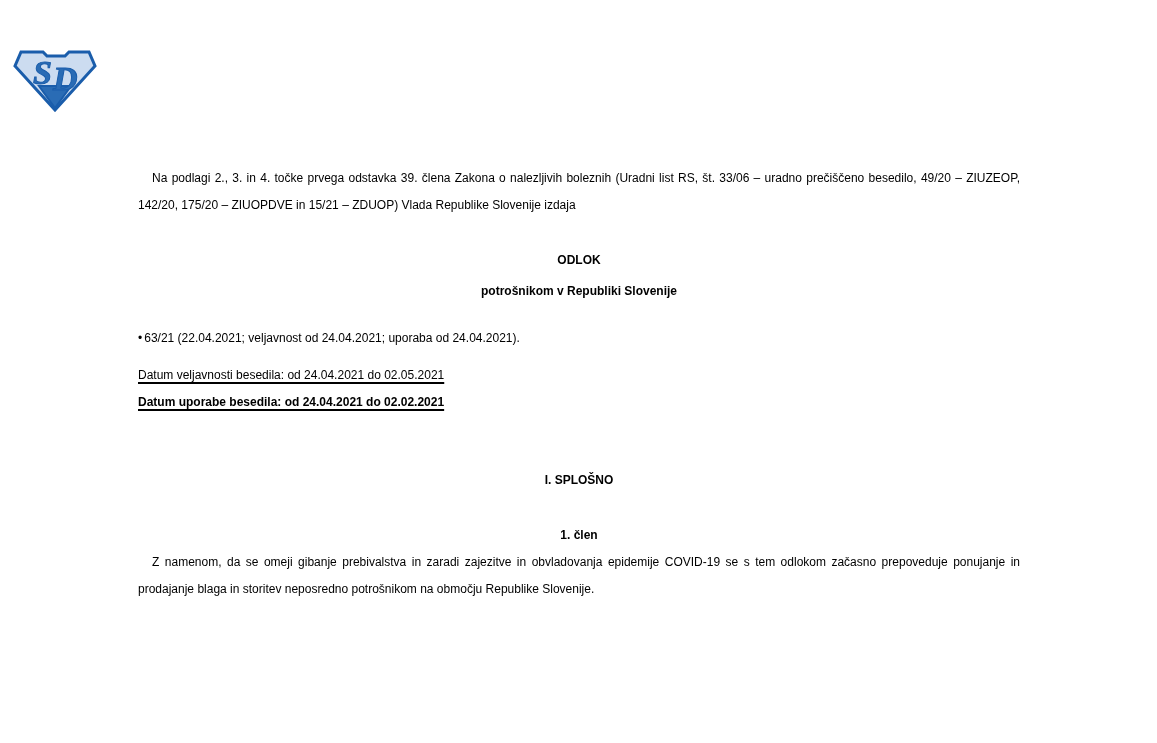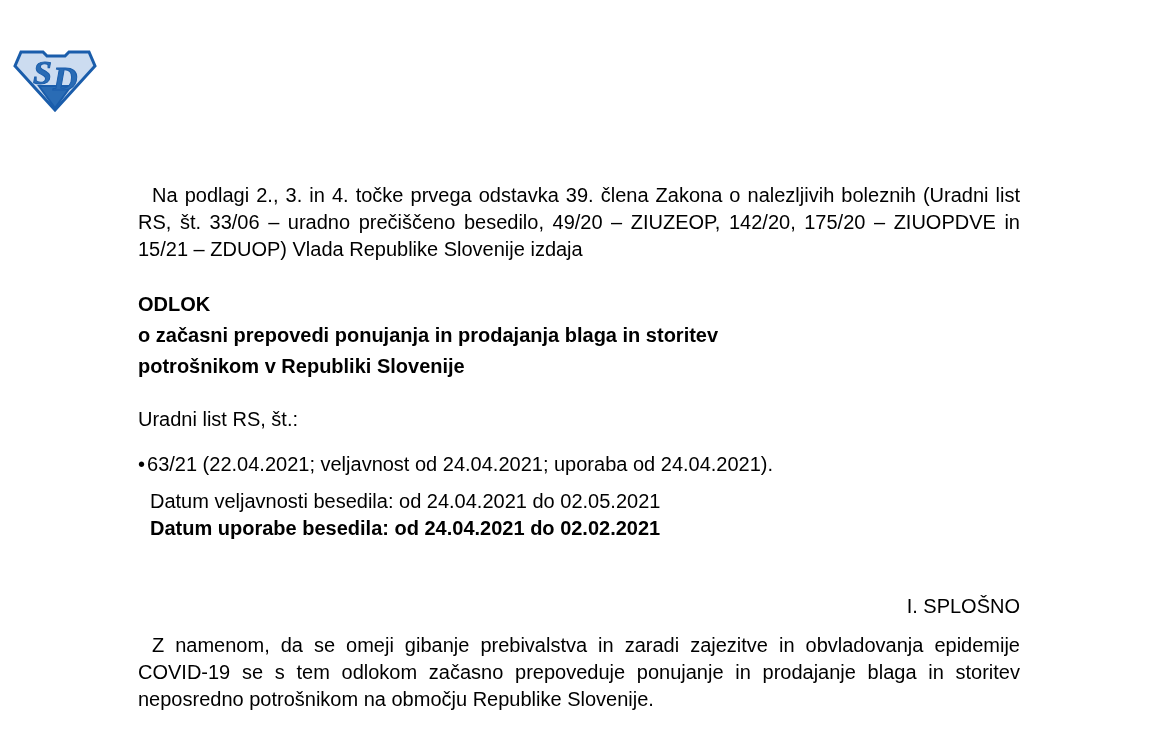--- a/index.html
+++ b/index.html
@@ -15,61 +15,61 @@
   .logo {
     position: absolute;
     left: 13px;
     top: 46px;
     width: 84px;
     height: 66px;
   }
   .content {
     position: absolute;
     left: 138px;
-    top: 182px;
+    top: 165px;
     width: 882px;
-    font-size: 20px;
+    font-size: 12px;
     line-height: 27px;
   }
   .para {
     margin: 0;
     text-align: justify;
     text-indent: 14px;
   }
   .title-block {
     margin-top: 26px;
-    text-align: left;
+    text-align: center;
     font-weight: bold;
     line-height: 31px;
   }
   .gazette-label {
     margin-top: 24px;
   }
   .gazette-item {
     margin-top: 18px;
     white-space: nowrap;
   }
   .gazette-item .marker {
     display: inline-block;
     margin-right: 2px;
   }
   .validity-line {
+    text-decoration: underline;
     text-decoration-thickness: 2px;
     text-underline-offset: 3px;
-    margin-left: 12px;
   }
   .validity-first { margin-top: 10px; }
   .validity-second { font-weight: bold; }
   .centered-heading {
-    text-align: right;
-    font-weight: normal;
+    text-align: center;
+    font-weight: bold;
   }
   .section-heading { margin-top: 51px; }
   .article-heading { margin-top: 28px; }
-  .article-para { margin-top: 12px; }
+  .article-para { margin-top: 0; }
 </style>
 </head>
 <body>
 
 <div class="page">
 
   <svg class="logo" viewBox="0 0 84 66" aria-hidden="true">
 
     <path d="M8 6 L30 6 L34 10 L52 10 L56 6 L76 6 L82 20 L42 64 L2 20 Z" fill="#ccdcf0" stroke="#1a5dab" stroke-width="3" stroke-linejoin="miter"></path>
 
@@ -78,33 +78,32 @@
     <text x="20" y="38" font-family="Liberation Serif, DejaVu Serif, serif" font-size="34" font-weight="bold" font-style="italic" fill="#2a6cb5" stroke="#1a5dab" stroke-width="1">S</text>
     <text x="40" y="44" font-family="Liberation Serif, DejaVu Serif, serif" font-size="34" font-weight="bold" font-style="italic" fill="#2a6cb5" stroke="#1a5dab" stroke-width="1">D</text>
   </svg>
 
   <div class="content">
 
     <p class="para">Na podlagi 2., 3. in 4. točke prvega odstavka 39. člena Zakona o nalezljivih boleznih (Uradni list RS, št. 33/06 – uradno prečiščeno besedilo, 49/20 – ZIUZEOP, 142/20, 175/20 – ZIUOPDVE in 15/21 – ZDUOP) Vlada Republike Slovenije izdaja</p>
 
     <div class="title-block">
       <div>ODLOK</div>
-      <div>o začasni prepovedi ponujanja in prodajanja blaga in storitev</div>
       <div>potrošnikom v Republiki Slovenije</div>
     </div>
 
-    <div class="gazette-label">Uradni list RS, št.:</div>
 
     <div class="gazette-item">
       <span class="marker">•</span><span>63/21 (22.04.2021; veljavnost od 24.04.2021; uporaba od 24.04.2021).</span>
     </div>
 
     <div class="validity-line validity-first">Datum veljavnosti besedila: od 24.04.2021 do 02.05.2021</div>
 
     <div class="validity-line validity-second">Datum uporabe besedila: od 24.04.2021 do 02.02.2021</div>
 
     <div class="centered-heading section-heading">I. SPLOŠNO</div>
 
+    <div class="centered-heading article-heading">1. člen</div>
 
     <p class="para article-para">Z namenom, da se omeji gibanje prebivalstva in zaradi zajezitve in obvladovanja epidemije COVID-19 se s tem odlokom začasno prepoveduje ponujanje in prodajanje blaga in storitev neposredno potrošnikom na območju Republike Slovenije.</p>
 
   </div>
 </div>
 
 </body></html>

